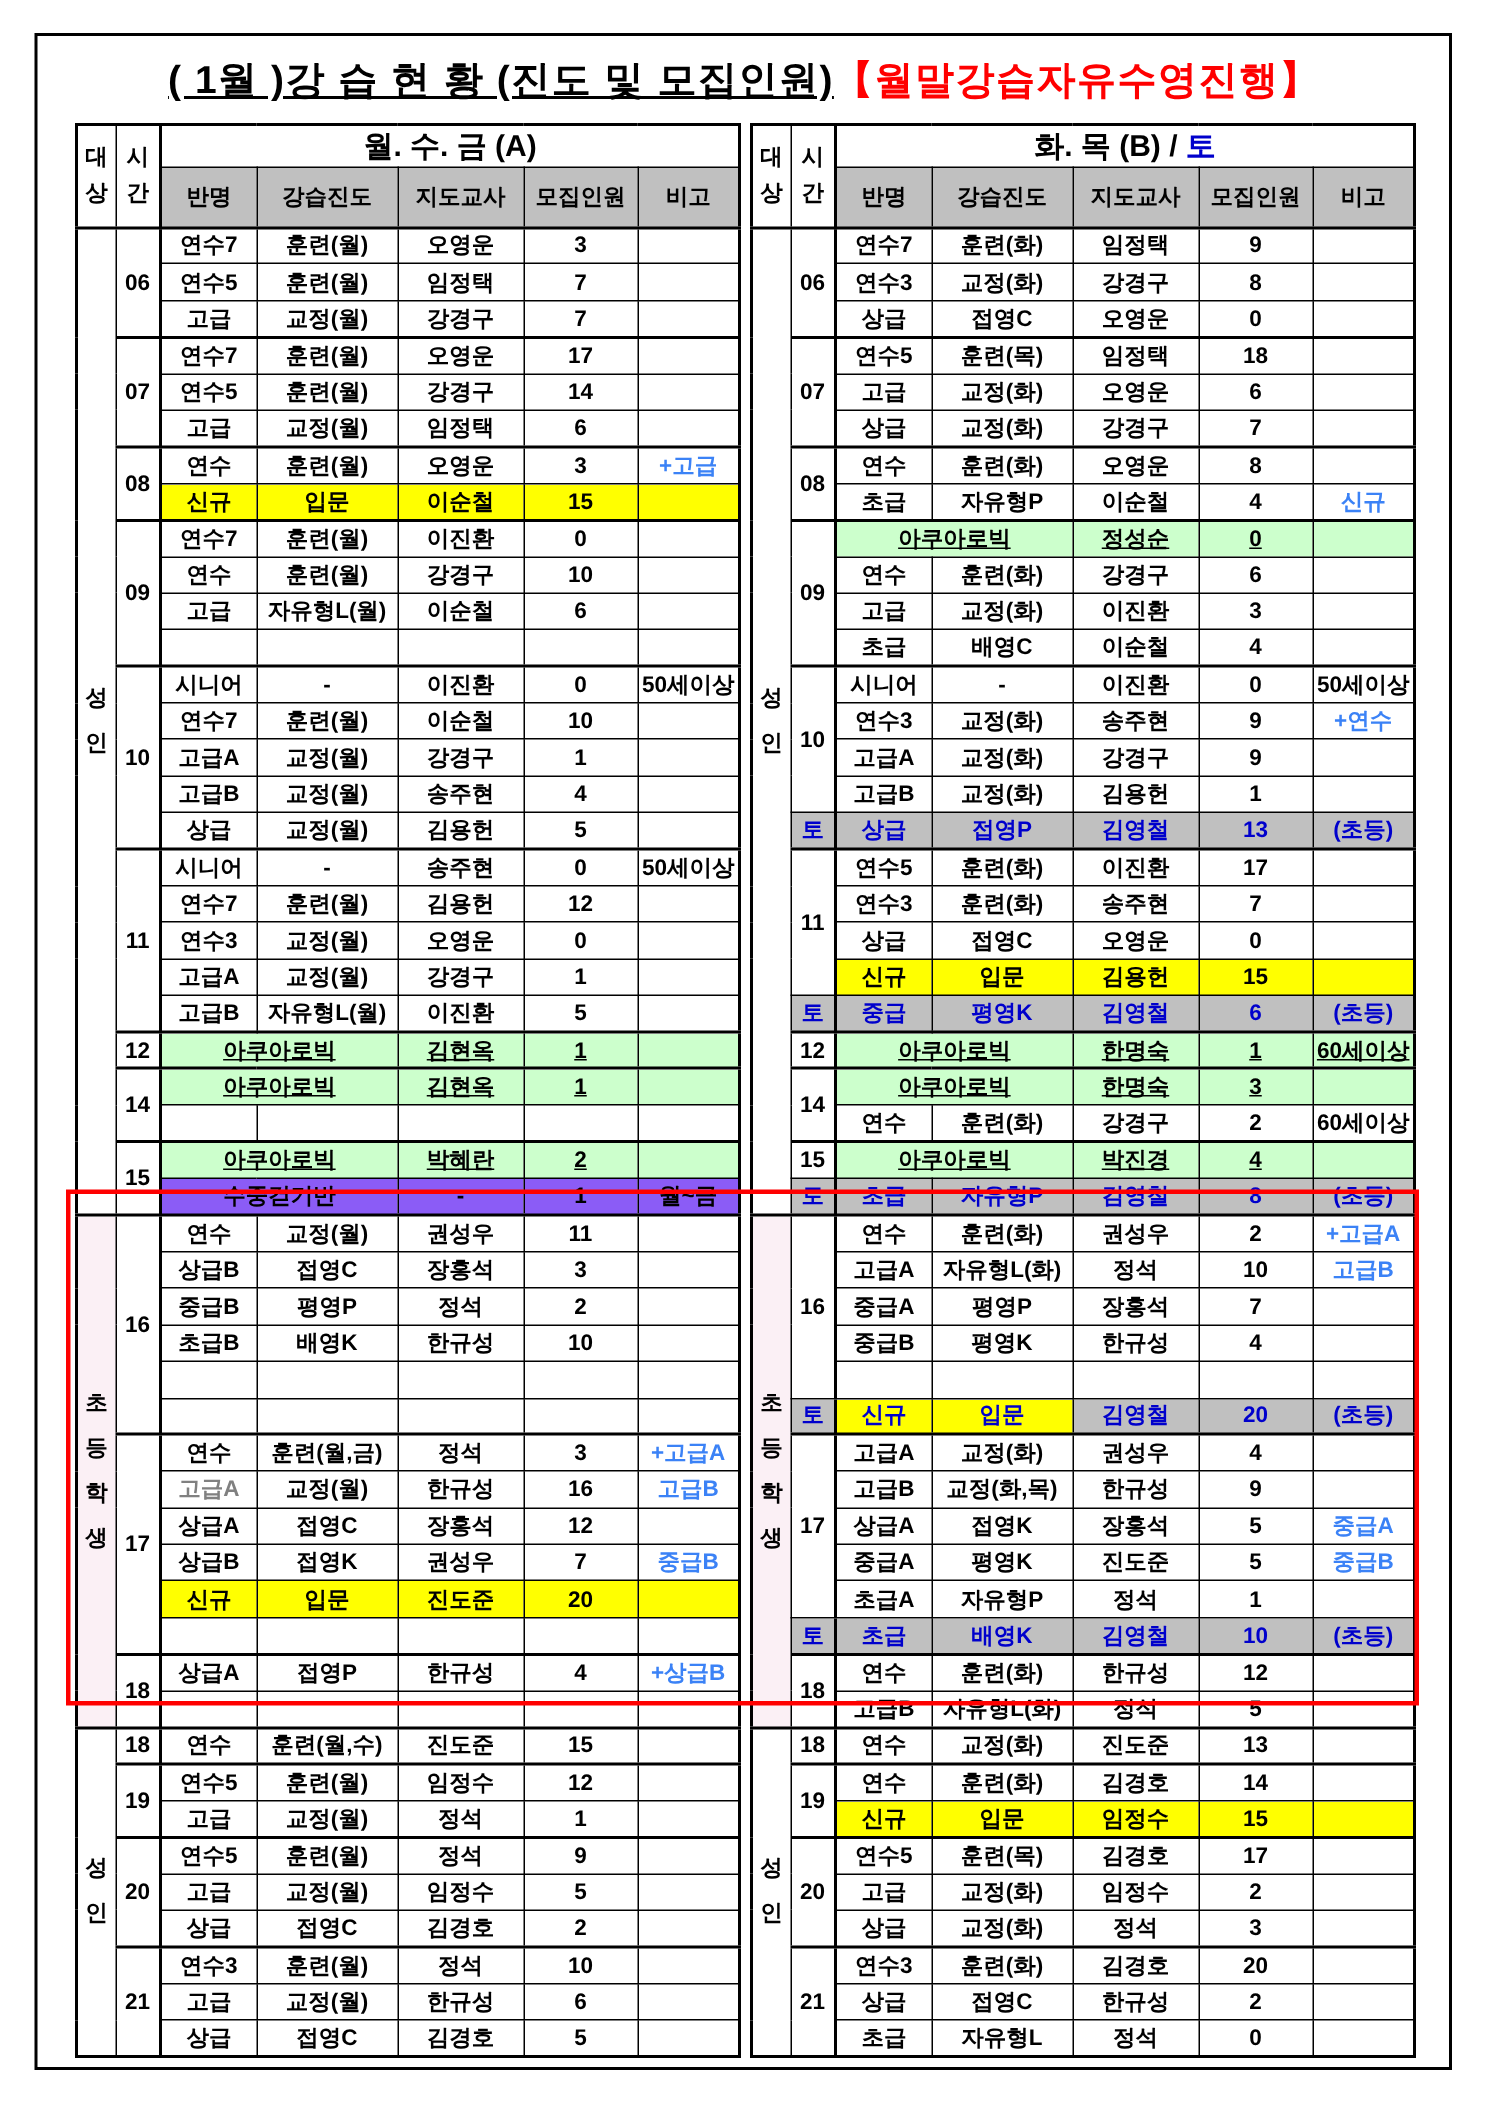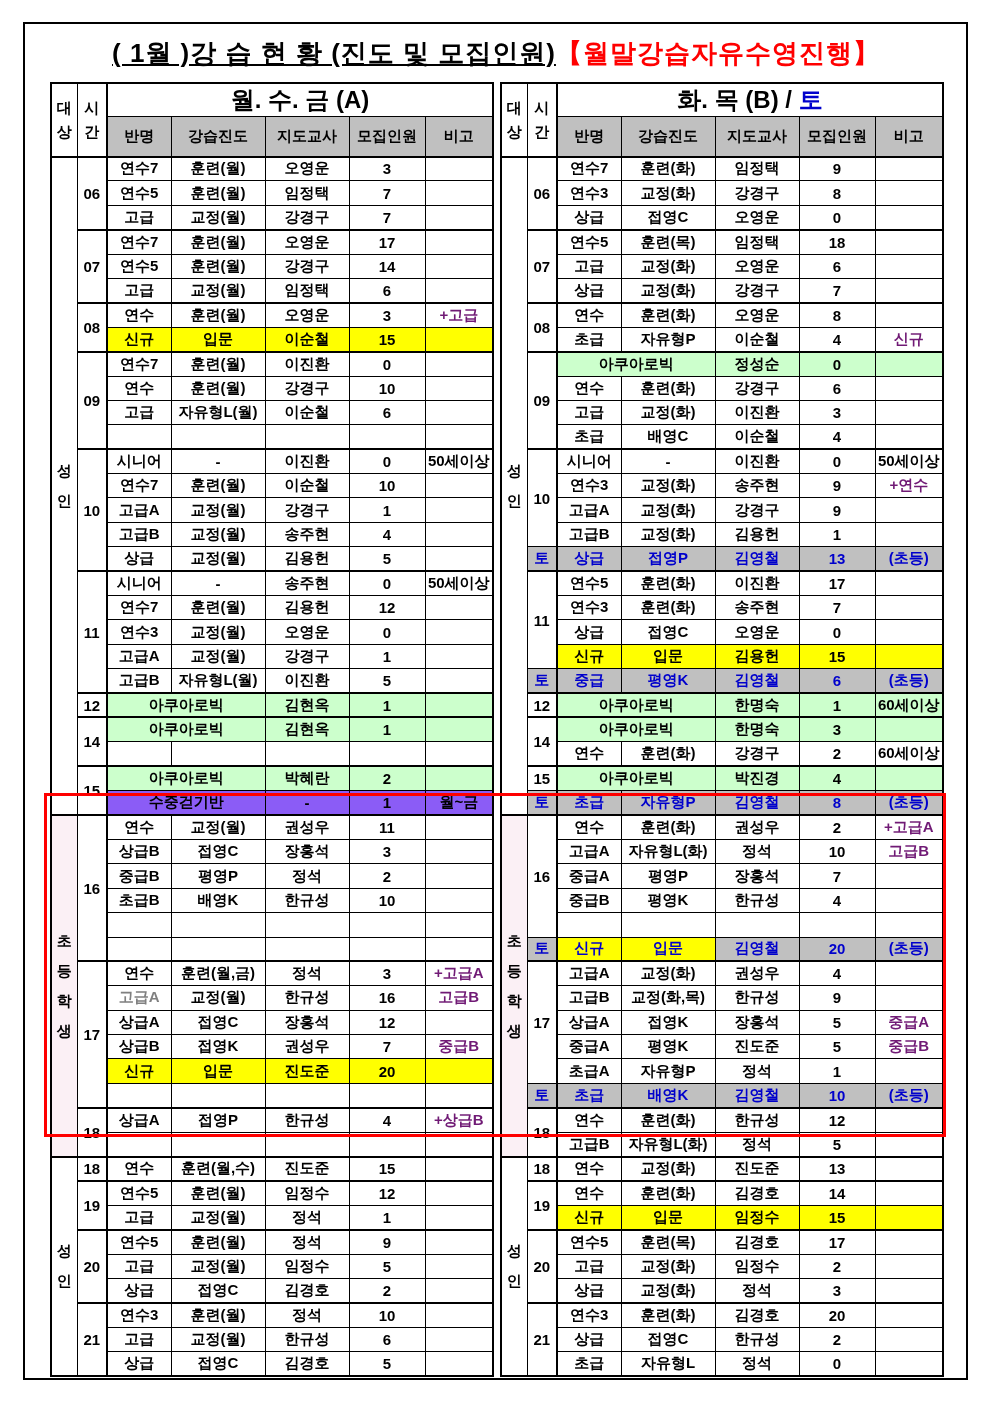--- a/index.html
+++ b/index.html
@@ -23,36 +23,36 @@
   }
   #t0{left:50px;}
   #t1{left:500px;}
   .sheet td{
     border:1px solid #000;text-align:center;vertical-align:middle;padding:0;
     font-weight:bold;font-size:15px;color:#000;overflow:hidden;white-space:nowrap;
     height:24.4px;box-sizing:border-box;
   }
   .sheet thead tr.r1 td{height:26px;}
   .sheet thead tr.r2 td{height:40px;}
-  td.dayhead{font-size:24px;background:#fff;}
+  td.dayhead{font-size:20px;background:#fff;}
   td.dayhead .satp{color:#0000cc;}
   td.colhead{background:#c0c0c0;border-bottom:2px solid #000;}
   td.corner{font-size:15px;line-height:22px;border-bottom:2px solid #000;background:#fff;}
   td.corner div{line-height:24px;}
   td.ct{border-right:2px solid #000;}
   td.time{border-right:2px solid #000;}
   td.target div{line-height:30px;}
   td.pinkT{background:#fbf0f5;}
   td.st{border-top:2px solid #000;}
   td.yellow{background:#ffff00;}
-  td.green{background:#ccffcc;}
+  td.green{background:#ccffcc;text-decoration:underline;}
   td.orange{background:#8b5cf6;}
   td.sat{background:#c0c0c0;color:#0000cc;}
   td.satY{background:#ffff00;color:#0000cc;}
-  td.rr{color:#701a75;}
+  td.rr{color:#3b82f6;}
   td.mut{color:#808080;}
   .redbox{
     position:absolute;left:44px;top:793px;width:902px;height:344px;
     border:3px solid #ff0000;box-sizing:border-box;pointer-events:none;
   }
 </style>
 </head>
 <body>
 
 <div class="frame"></div>

